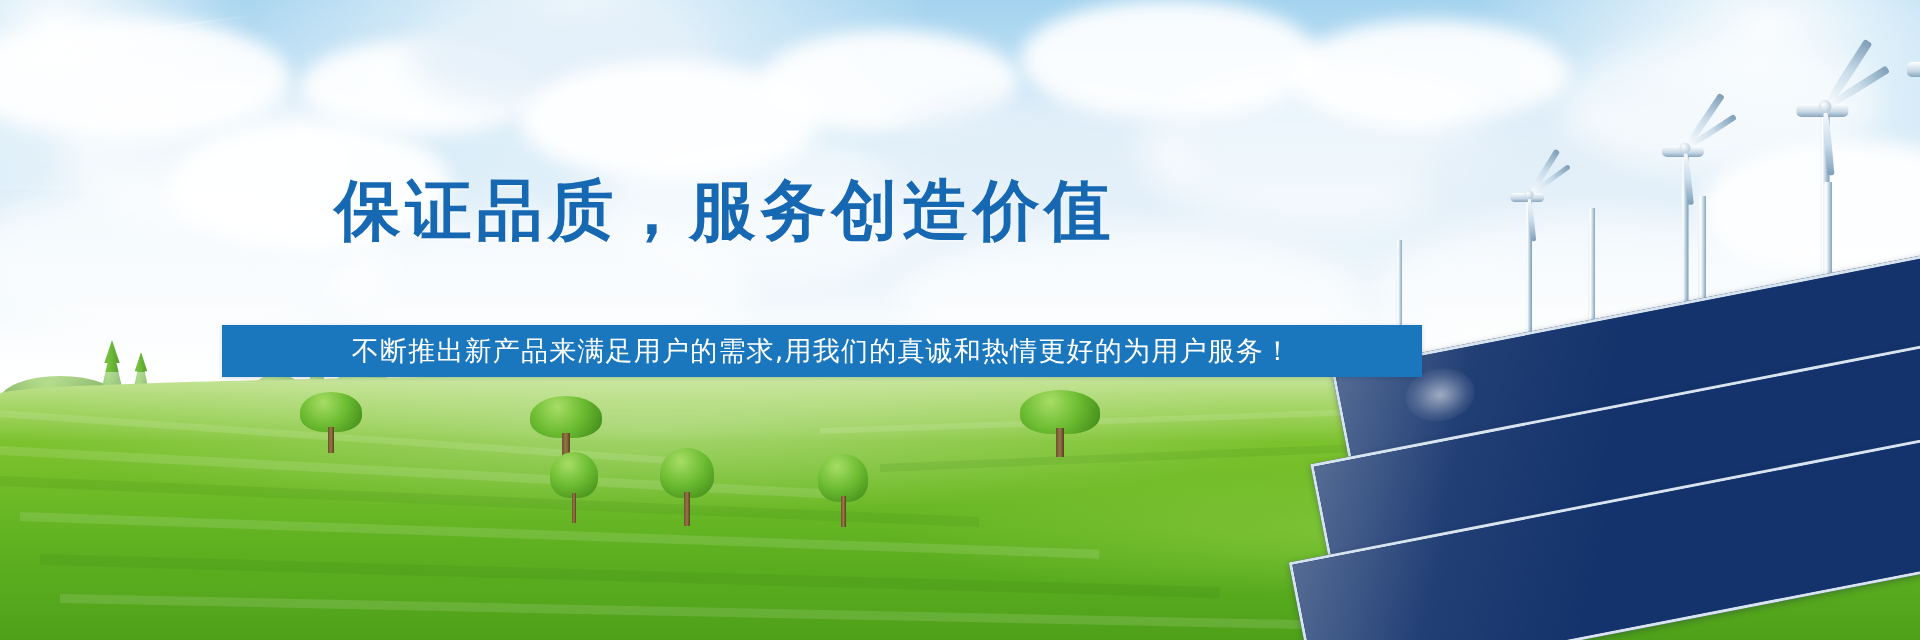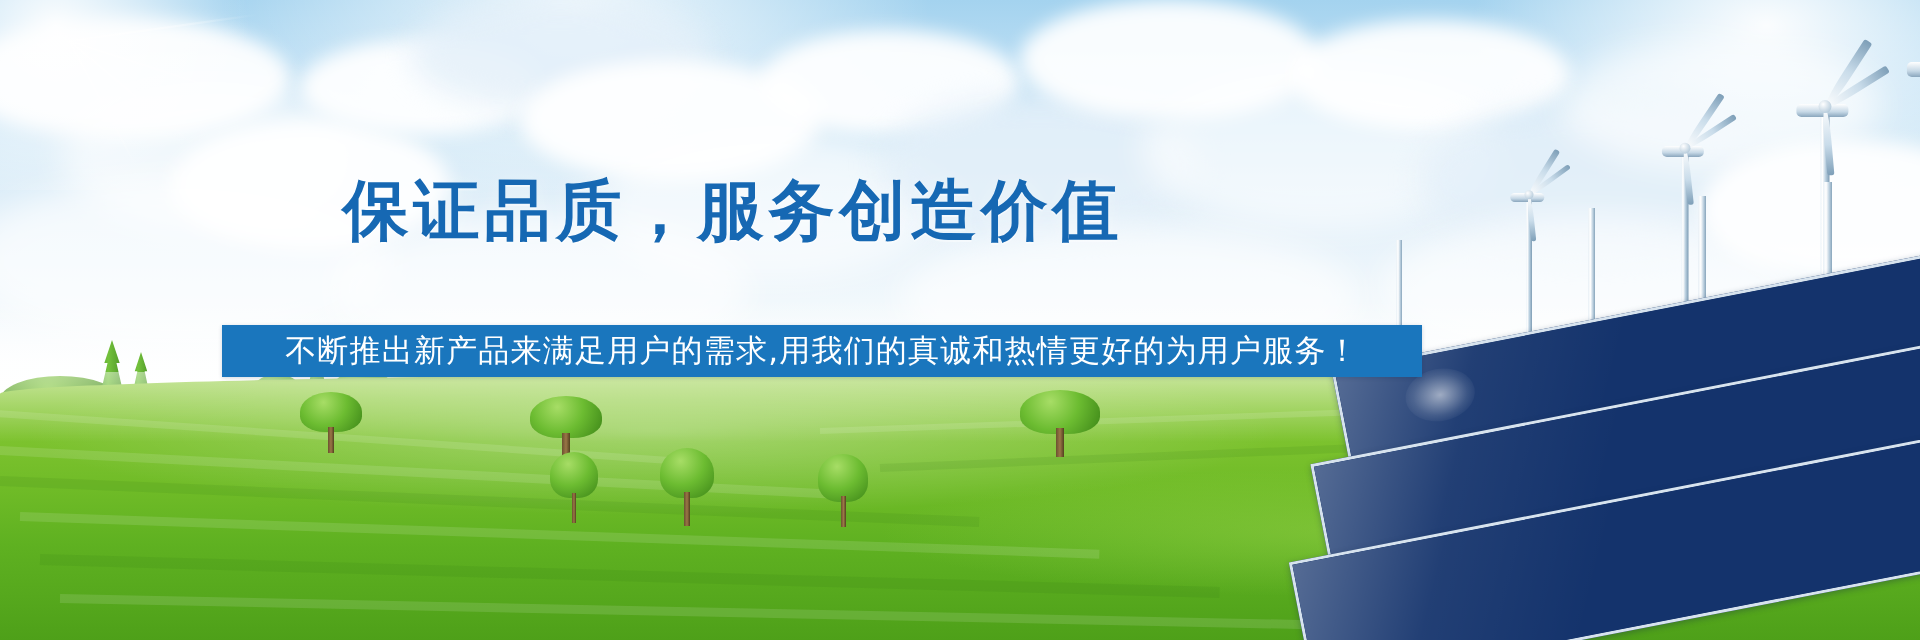--- a/index.html
+++ b/index.html
@@ -152,39 +152,39 @@
     position:absolute;width:70px;height:52px;border-radius:50%;
     background:radial-gradient(ellipse at center, rgba(255,255,255,.55) 0%, rgba(255,255,255,.12) 55%, rgba(255,255,255,0) 78%);
   }
   .support{
     position:absolute;
     background:linear-gradient(to right,#e8f0f6,#ffffff 35%,#b8cddd 72%,#88a5bb);
   }
 
   
   .headline{
-    position:absolute;left:8px;top:166px;width:1450px;
+    position:absolute;left:0;top:166px;width:1450px;
     text-align:center;
     font-size:66px;
     font-weight:700;
     letter-spacing:5px;
     color:#1668b3;
     text-shadow:0 2px 0 rgba(255,255,255,.45), 0 0 18px rgba(255,255,255,.35);
     white-space:nowrap;
     font-family:"DejaVu Sans","Liberation Sans",sans-serif;
   }
   .subtitle-bar{
     position:absolute;left:222px;top:325px;width:1200px;height:52px;
     background:#1a76bd;
     display:flex;align-items:center;justify-content:center;
     box-shadow:0 1px 4px rgba(0,40,80,.18);
   }
   .subtitle-text{
     color:#ffffff;
-    font-size:31px;
+    font-size:27px;
     letter-spacing:1.2px;
     white-space:nowrap;
     font-family:"DejaVu Sans","Liberation Sans",sans-serif;
   }
 </style>
 </head>
 <body>
 
 <div class="banner">
 

